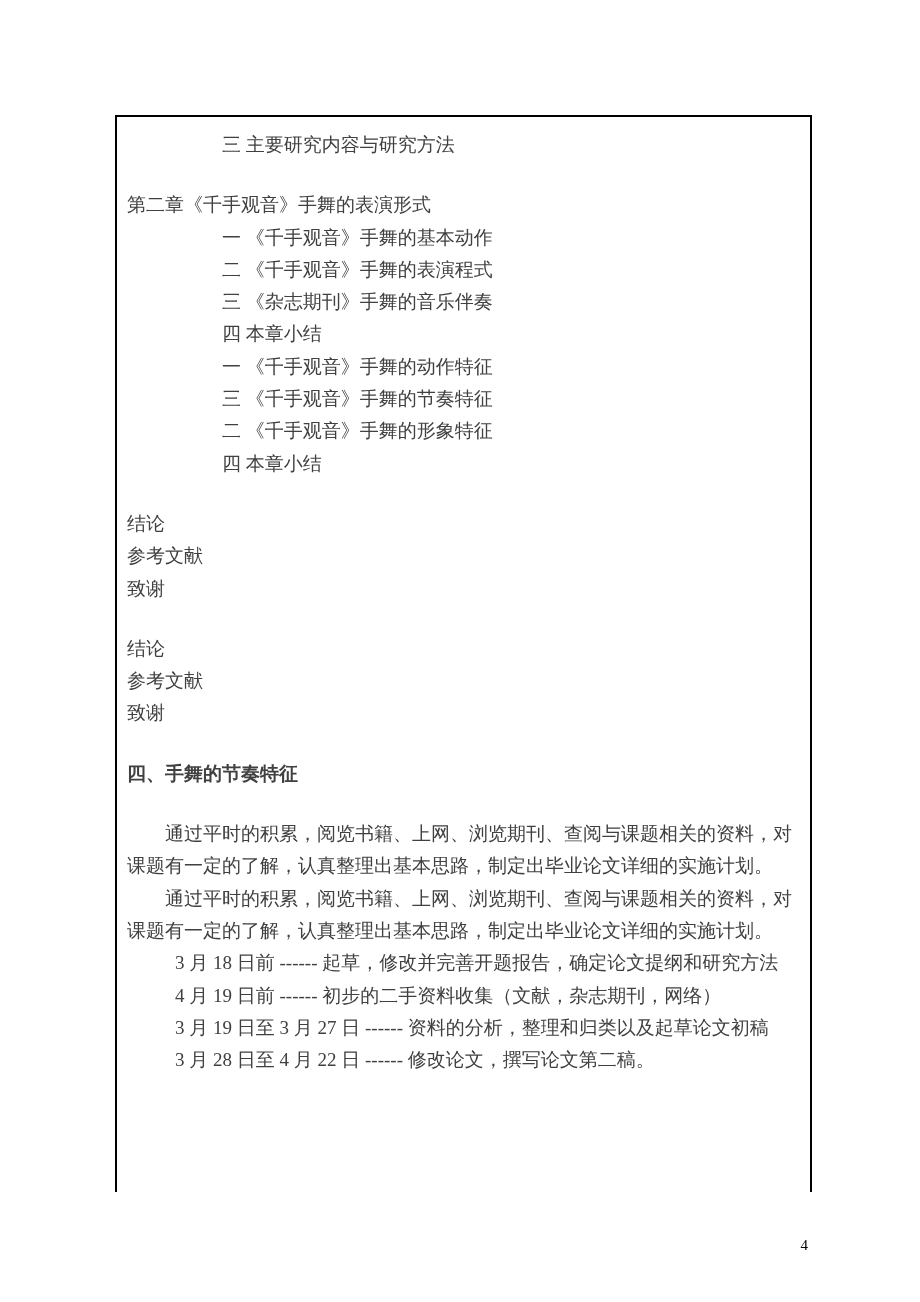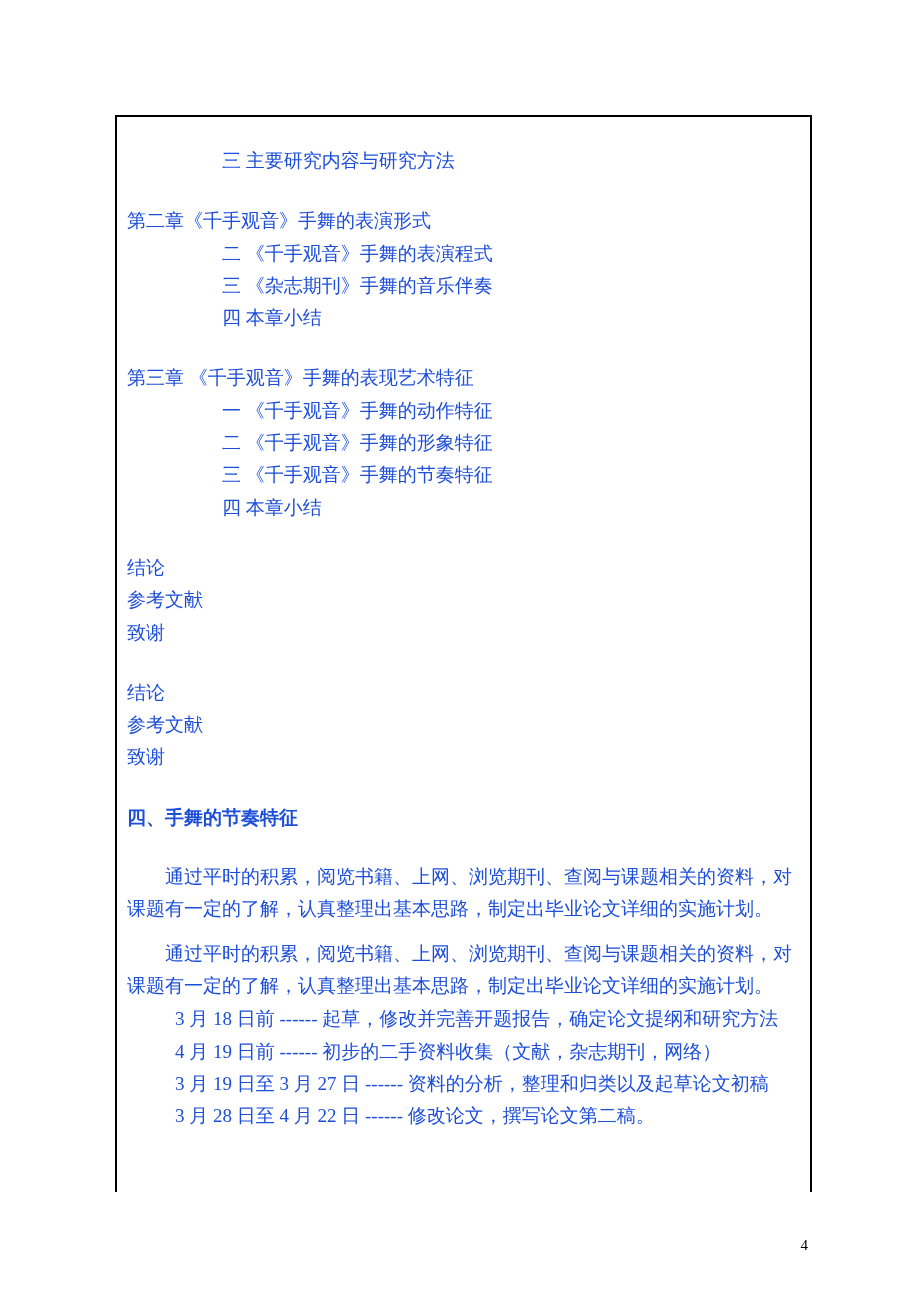--- a/index.html
+++ b/index.html
@@ -17,59 +17,59 @@
   }
   .content-box {
     position: absolute;
     top: 115px;
     left: 115px;
     right: 108px;
     bottom: 110px;
     border-top: 2px solid #000;
     border-left: 2px solid #000;
     border-right: 2px solid #000;
-    padding: 28px 10px 0 10px;
+    padding: 12px 10px 0 10px;
     font-size: 19px;
     line-height: 1.7;
-    color: #1d4ed8;
+    color: #404040;
     overflow: hidden;
   }
   .indent-triple { padding-left: 95px; }
   .chapter { margin-top: 28px; }
   .sub { padding-left: 95px; }
   .block { margin-top: 28px; }
   .bold { font-weight: bold; }
-  .para { text-indent: 2em; margin-top: 12px; font-family: Liberation Mono, monospace; }
+  .para { text-indent: 2em; margin-top: 0; }
   .schedule { padding-left: 48px; }
   .pagenum {
     position: absolute;
     bottom: 48px;
     right: 112px;
     font-size: 15px;
     font-family: "Times New Roman", serif;
   }
 </style>
 </head>
 <body>
 
 <div class="page">
 
   <div class="content-box">
 
     <div class="indent-triple">三   主要研究内容与研究方法</div>
 
     <div class="chapter">第二章《千手观音》手舞的表演形式</div>
+    <div class="sub">一    《千手观音》手舞的基本动作</div>
     <div class="sub">二    《千手观音》手舞的表演程式</div>
     <div class="sub">三    《杂志期刊》手舞的音乐伴奏</div>
     <div class="sub">四    本章小结</div>
 
-    <div class="chapter">第三章   《千手观音》手舞的表现艺术特征</div>
     <div class="sub">一    《千手观音》手舞的动作特征</div>
+    <div class="sub">三    《千手观音》手舞的节奏特征</div>
     <div class="sub">二    《千手观音》手舞的形象特征</div>
-    <div class="sub">三    《千手观音》手舞的节奏特征</div>
     <div class="sub">四    本章小结</div>
 
     <div class="block">
       <div>结论</div>
       <div>参考文献</div>
       <div>致谢</div>
     </div>
 
     <div class="block">
       <div>结论</div>

